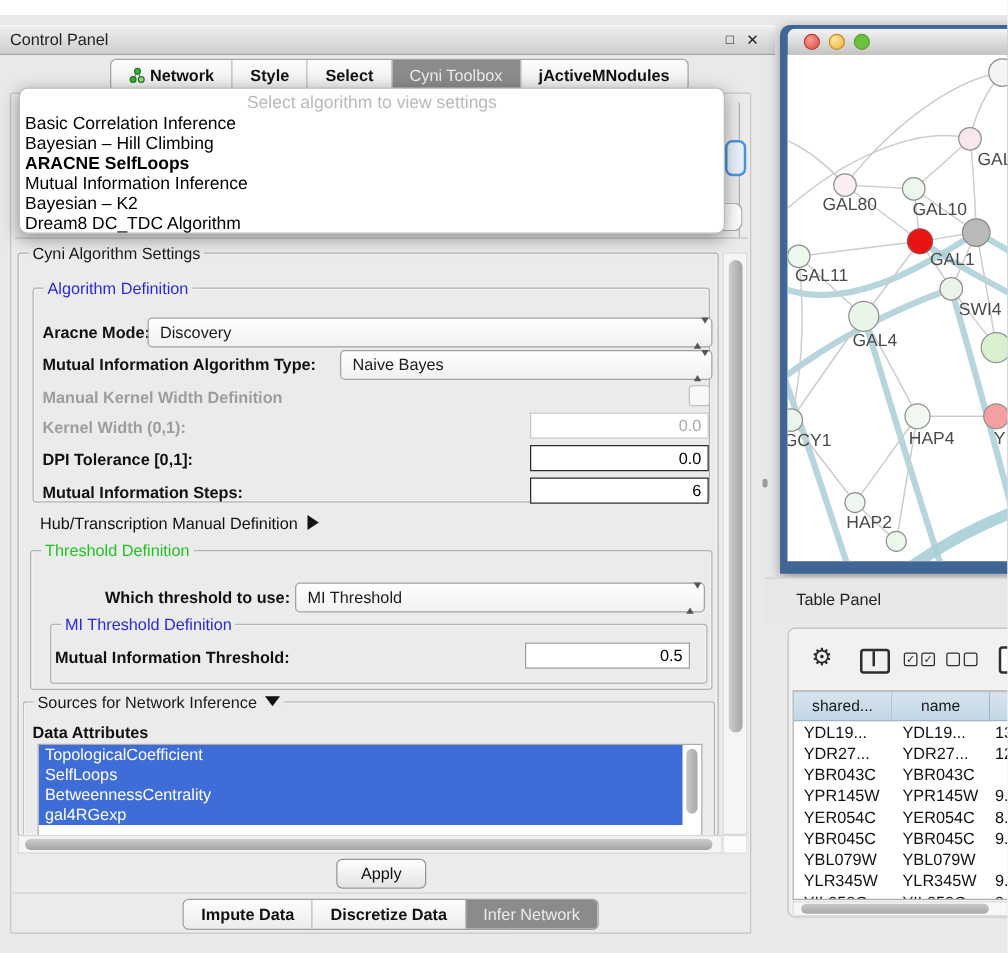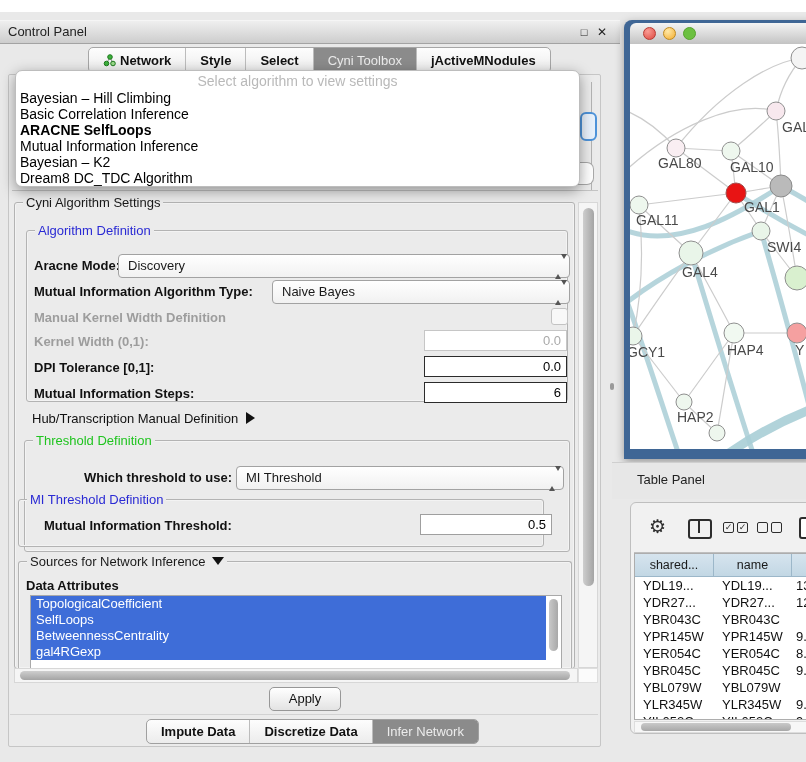--- a/index.html
+++ b/index.html
@@ -147,22 +147,22 @@
   <div class="form-box"></div>
 
   <div class="frag" style="left:591px;top:70px;width:1px;height:108px;background:#b3b3b3;"></div>
   <div class="frag" style="left:580px;top:100px;width:13px;height:25px;border:2px solid #4e93d9;border-radius:6px;background:#e8f1fb;"></div>
   <div class="frag" style="left:574px;top:150px;width:19px;height:21px;border:1px solid #a8a8a8;border-left:none;border-radius:0 7px 7px 0;background:#fdfdfd;"></div>
   <div class="frag" style="left:12px;top:178px;width:586px;height:1px;background:#c4c4c4;"></div>
 
   <div class="popup">
     <div class="popup-title">Select algorithm to view settings</div>
     <div class="popup-items" id="popup-items">
+        <div class="popup-item">Basic Correlation Inference</div>
         <div class="popup-item">Bayesian – Hill Climbing</div>
-        <div class="popup-item">Basic Correlation Inference</div>
         <div class="popup-item bold">ARACNE SelfLoops</div>
         <div class="popup-item">Mutual Information Inference</div>
         <div class="popup-item">Bayesian – K2</div>
         <div class="popup-item">Dream8 DC_TDC Algorithm</div>
       </div>
   </div>
 
   <div class="groupbox" style="left:14px;top:190px;width:559px;height:465px;">
     <span class="grouptitle">Cyni Algorithm Settings</span>
   </div>
@@ -199,21 +199,21 @@
 
   <div class="groupbox" style="left:24px;top:428px;width:544px;height:110px;">
     <span class="grouptitle" style="color:#1fc41f;">Threshold Definition</span>
   </div>
   <span class="lbl" style="left:84px;top:458px;">Which threshold to use:</span>
   <div class="combo" style="left:236px;top:454px;width:326px;">
     <span class="val">MI Threshold</span>
     <span class="arrows"><span class="arr-up"></span><span class="arr-dn"></span></span>
   </div>
 
-  <div class="groupbox" style="left:18px;top:487px;width:524px;height:46px;">
+  <div class="groupbox" style="left:40px;top:487px;width:524px;height:46px;">
     <span class="grouptitle" style="color:#2a2ad4;">MI Threshold Definition</span>
   </div>
   <span class="lbl" style="left:44px;top:506px;">Mutual Information Threshold:</span>
   <input class="fld" style="left: 420px; top: 502px; width: 132px;" readonly="" value="0.5">
 
   <div class="groupbox" style="left:18px;top:549px;width:552px;height:106px;border-bottom:none;border-radius:3px 3px 0 0;">
     <span class="grouptitle"><span>Sources for Network Inference</span><span class="tri-down"></span></span>
   </div>
   <span class="lbl" style="left:26px;top:566px;">Data Attributes</span>
   <div class="listbox">

